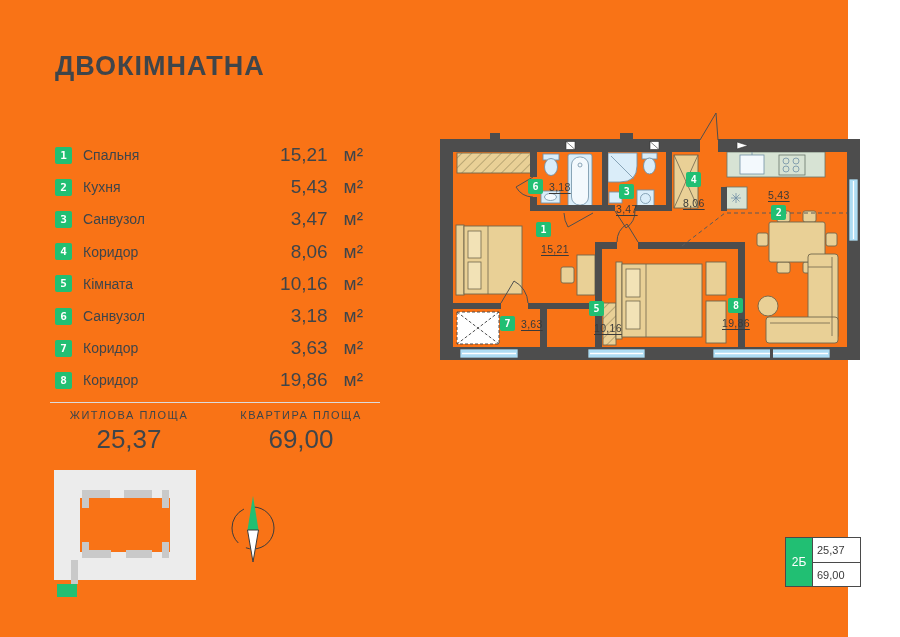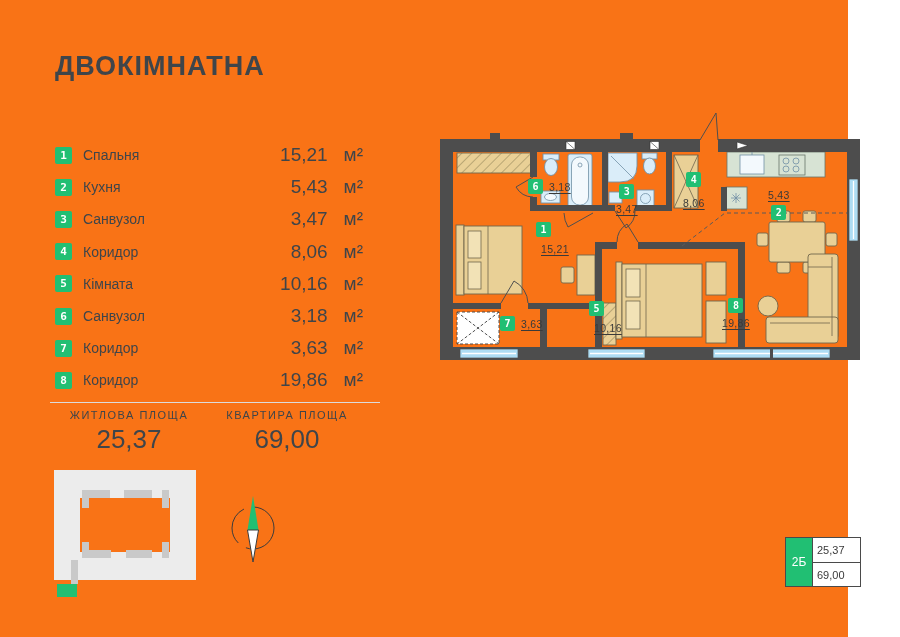--- a/index.html
+++ b/index.html
@@ -16,21 +16,21 @@
          font-weight:700;letter-spacing:1px;color:var(--text)}
   .room-list{position:absolute;left:55px;top:139px;width:308px}
   .row{display:flex;align-items:center;height:32.2px}
   .badge{flex:0 0 17px;width:17px;height:17px;border-radius:2px;background:var(--accent);
          color:#fff;font-family:"DejaVu Sans Mono",monospace;font-weight:700;font-size:11px;
          line-height:17px;text-align:center;margin-right:11px}
   .room-name{flex:1;font-size:14px;color:var(--text)}
   .room-area{font-size:19px;color:var(--text);white-space:nowrap}
   .room-area .unit{margin-left:16px}
   .separator{position:absolute;left:50px;top:402px;width:330px;height:1px;background:#dcdcdc}
-  .summary{position:absolute;left:50px;top:409px;width:330px;display:flex;}
+  .summary{position:absolute;left:50px;top:409px;width:330px;display:flex;justify-content:space-between}
   .summary .col{width:158px;text-align:center}
   .sum-label{font-size:11px;letter-spacing:1.5px;color:var(--text)}
   .sum-value{font-size:26px;margin-top:3px;color:var(--text)}
 
   
   .floor-plan{position:absolute;left:440px;top:105px;width:420px;height:258px}
   .floor-plan svg{position:absolute;left:0;top:0}
   .wall{fill:var(--wall)}
   .win{fill:var(--window);stroke:#4d4d4d;stroke-width:.7}
   .winline{stroke:#fff;stroke-width:1.3}

